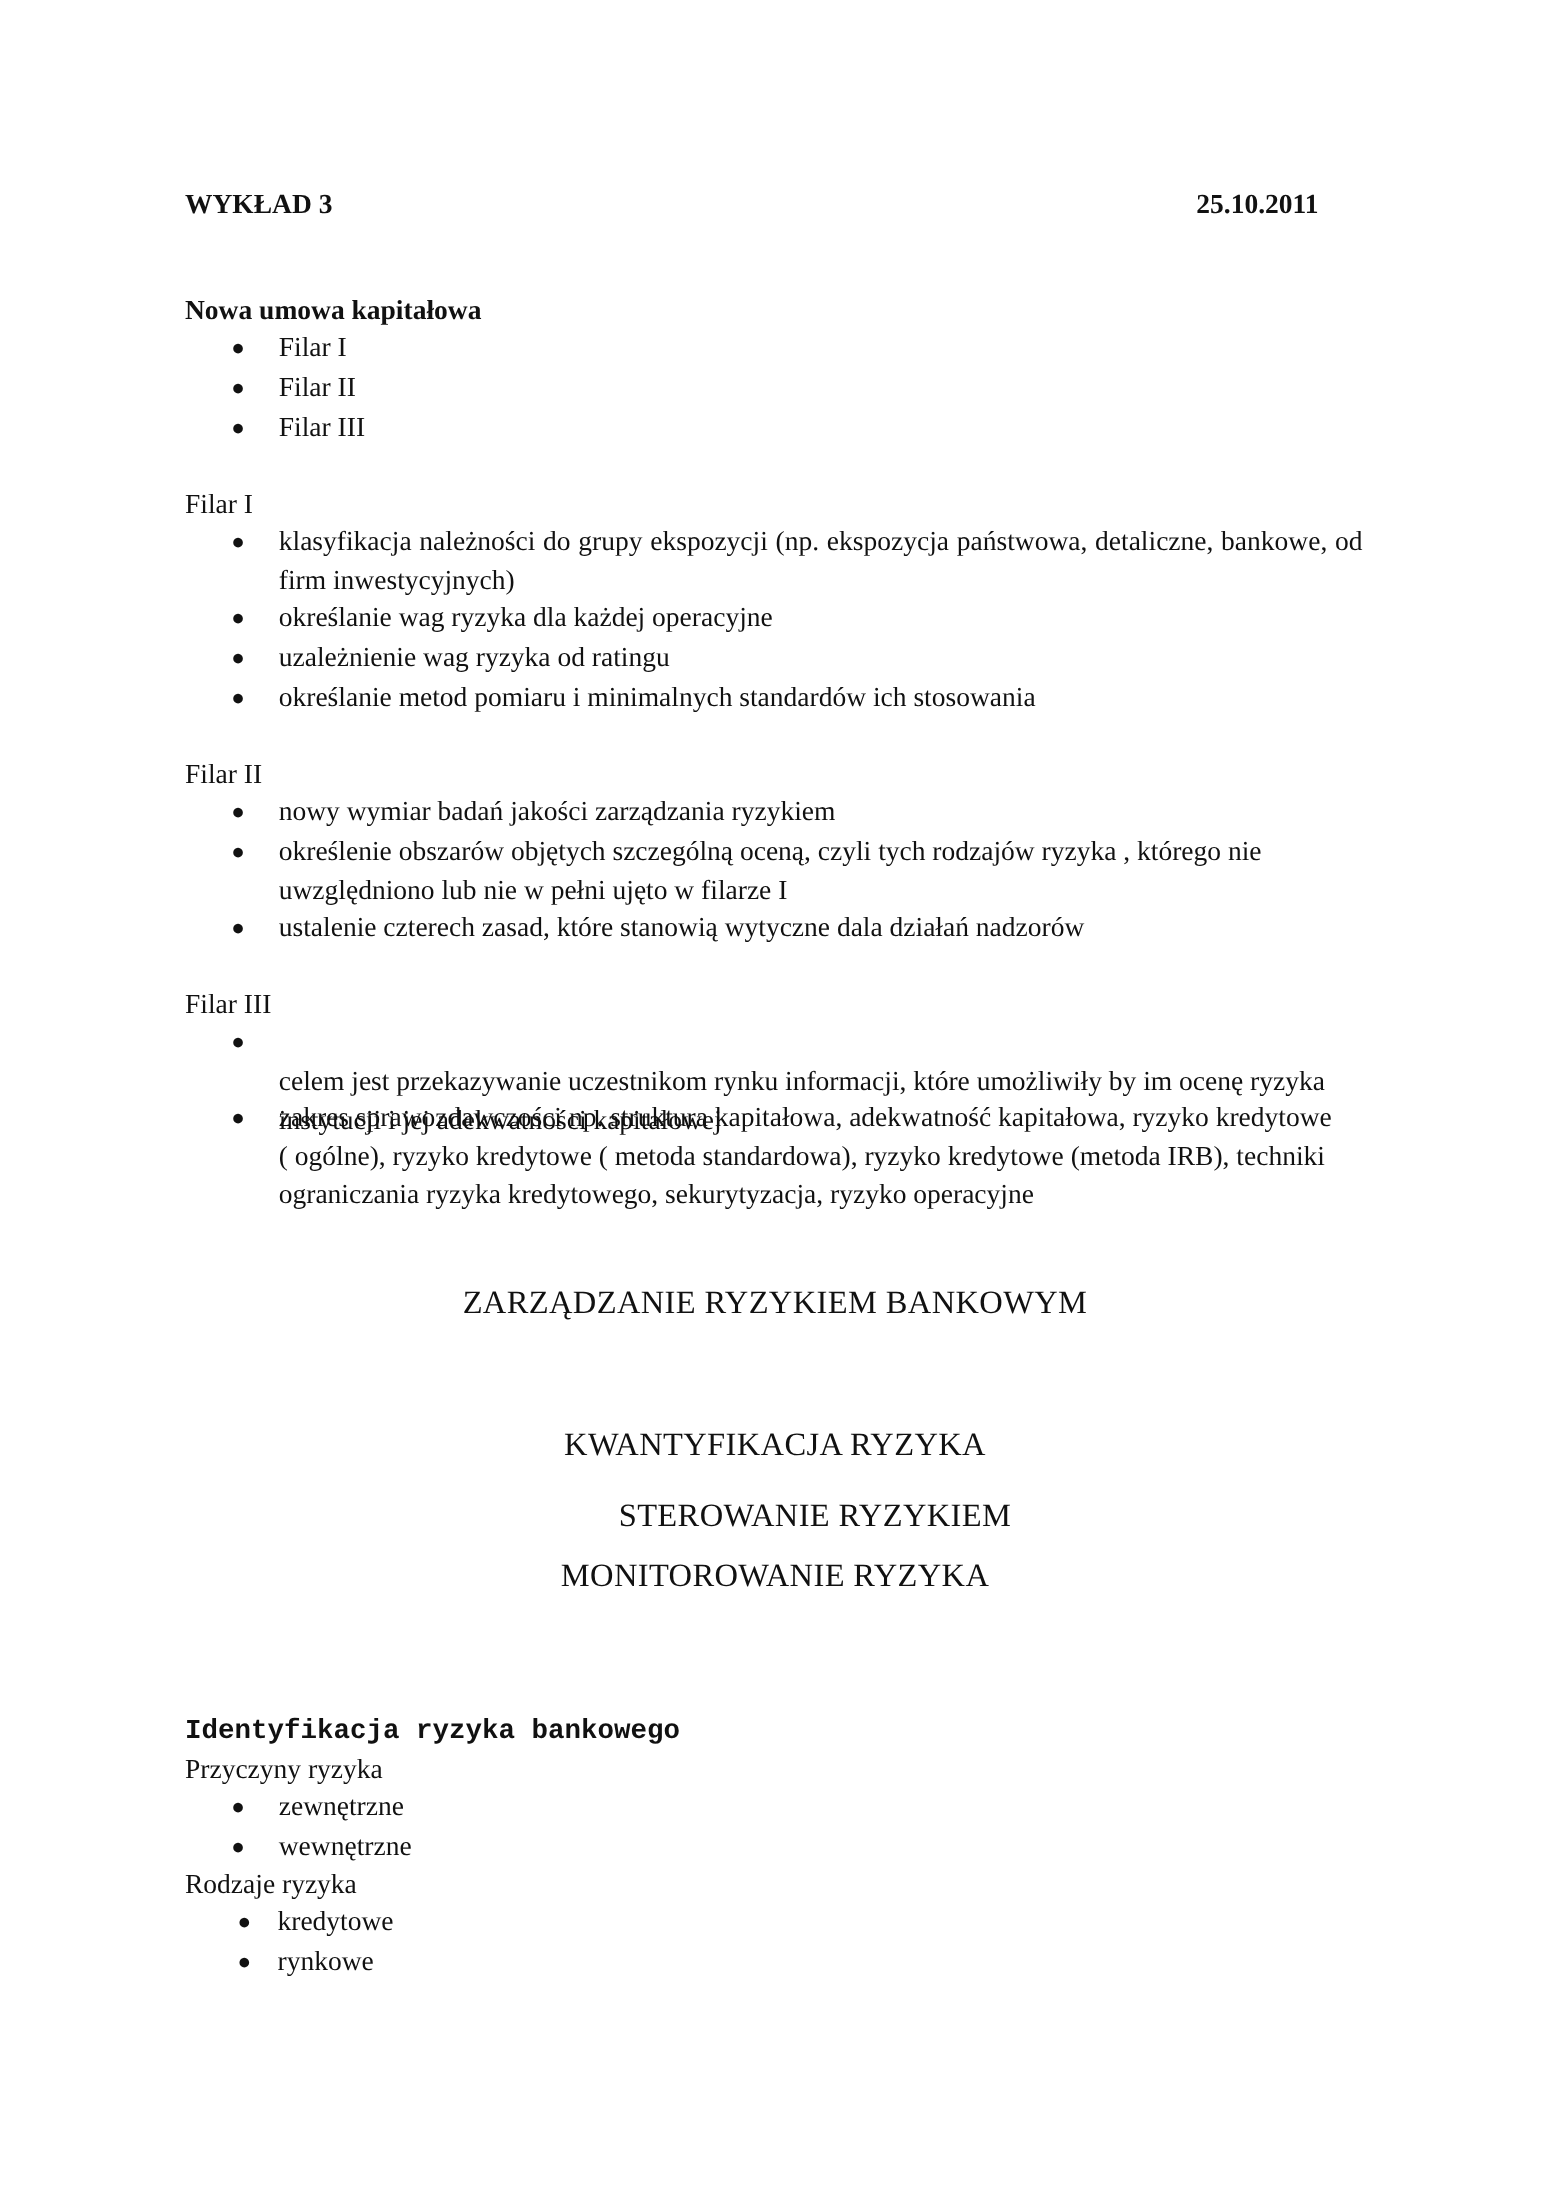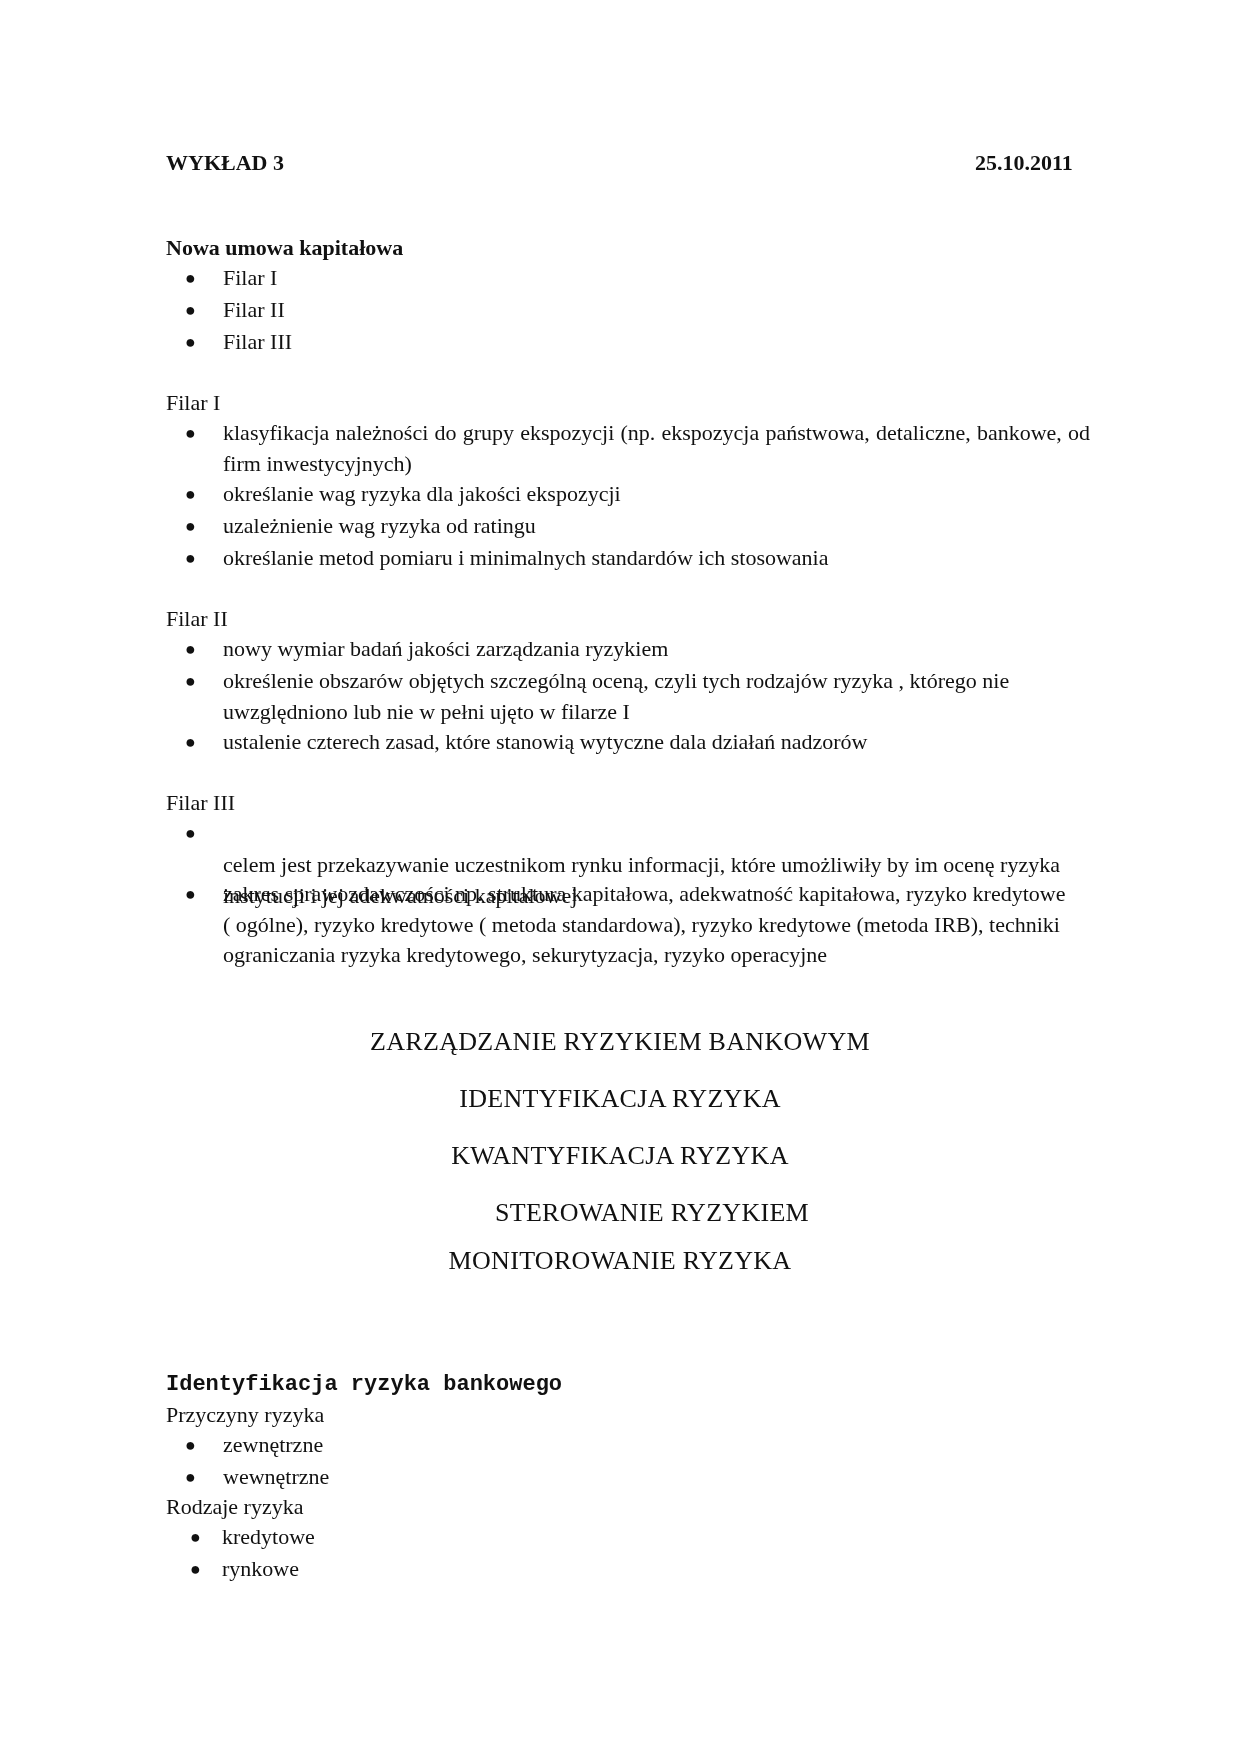--- a/index.html
+++ b/index.html
@@ -1,19 +1,19 @@
 <!DOCTYPE html>
 <html><head>
 <meta charset="utf-8">
 <style>
   html, body { margin: 0; padding: 0; background: #ffffff; }
   body { width: 1240px; height: 1754px; position: relative; overflow: hidden;
          font-family: "Liberation Serif", "DejaVu Serif", serif; color: #111; }
   .page { position: absolute; left: 0; top: 0; width: 1240px; height: 1754px; }
-  .abs { position: absolute; white-space: nowrap; margin-left: 18px; }
+  .abs { position: absolute; white-space: nowrap; }
   .bold { font-weight: bold; }
   .t { font-size: 22px; line-height: 30px; }
   .bullet-row { position: absolute; font-size: 22px; line-height: 30.5px; }
   .bullet { position: absolute; left: 0; top: 0; width: 30px; font-size: 18px; }
   .bullet::before { content: "\25CF"; }
   .btext { position: absolute; left: 38px; top: 0; white-space: normal; }
   .center { position: absolute; left: 0; width: 1240px; text-align: center; font-size: 26px; letter-spacing: 0.3px; }
 </style>
 </head>
 <body>
@@ -37,21 +37,21 @@
     <span class="btext">Filar III</span>
   </div>
 
   <div class="abs t" style="left:148px; top:388px;">Filar I</div>
   <div class="bullet-row" style="left:185px; top:418px; width:905px; text-align:justify;">
     <span class="bullet"></span>
     <span class="btext" style="width:867px;">klasyfikacja należności do grupy ekspozycji (np. ekspozycja państwowa, detaliczne, bankowe, od firm inwestycyjnych)</span>
   </div>
   <div class="bullet-row" style="left:185px; top:479px; width:900px;">
     <span class="bullet"></span>
-    <span class="btext" style="width:860px;">określanie wag ryzyka dla jakości ekspozycji</span>
+    <span class="btext" style="width:860px;">określanie wag ryzyka dla każdej operacyjne</span>
   </div>
   <div class="bullet-row" style="left:185px; top:511px; width:900px;">
     <span class="bullet"></span>
     <span class="btext" style="width:860px;">uzależnienie wag ryzyka od ratingu</span>
   </div>
   <div class="bullet-row" style="left:185px; top:543px; width:900px;">
     <span class="bullet"></span>
     <span class="btext" style="width:860px;">określanie metod pomiaru i minimalnych standardów ich stosowania</span>
   </div>
 
@@ -73,21 +73,20 @@
   <div class="bullet-row" style="left:185px; top:818px; width:900px;">
     <span class="bullet"></span>
     <span class="btext" style="width:855px;margin-top:32px;">celem jest przekazywanie uczestnikom rynku informacji, które umożliwiły by im ocenę ryzyka instytucji i jej adekwatności kapitałowej</span>
   </div>
   <div class="bullet-row" style="left:185px; top:879px; width:900px;">
     <span class="bullet"></span>
     <span class="btext" style="width:855px;">zakres sprawozdawczości np. struktura kapitałowa, adekwatność kapitałowa, ryzyko kredytowe ( ogólne), ryzyko kredytowe ( metoda standardowa), ryzyko kredytowe (metoda IRB), techniki ograniczania ryzyka kredytowego, sekurytyzacja, ryzyko operacyjne</span>
   </div>
 
   <div class="center" style="top:1027px;">ZARZĄDZANIE RYZYKIEM BANKOWYM</div>
-  <div class="center" style="top:1084px;">IDENTYFIKACJA RYZYKA</div>
   <div class="center" style="top:1141px;">KWANTYFIKACJA RYZYKA</div>
   <div class="center" style="top:1198px;padding-left:32px;">STEROWANIE RYZYKIEM</div>
   <div class="center" style="top:1246px;text-align:center;">MONITOROWANIE RYZYKA</div>
 
   <div class="abs t bold" style="left:148px; top:1370px;font-family:Liberation Mono, monospace;">Identyfikacja ryzyka bankowego</div>
   <div class="abs t" style="left:148px; top:1400px;">Przyczyny ryzyka</div>
   <div class="bullet-row" style="left:185px; top:1430px; width:600px;">
     <span class="bullet"></span>
     <span class="btext">zewnętrzne</span>
   </div>

